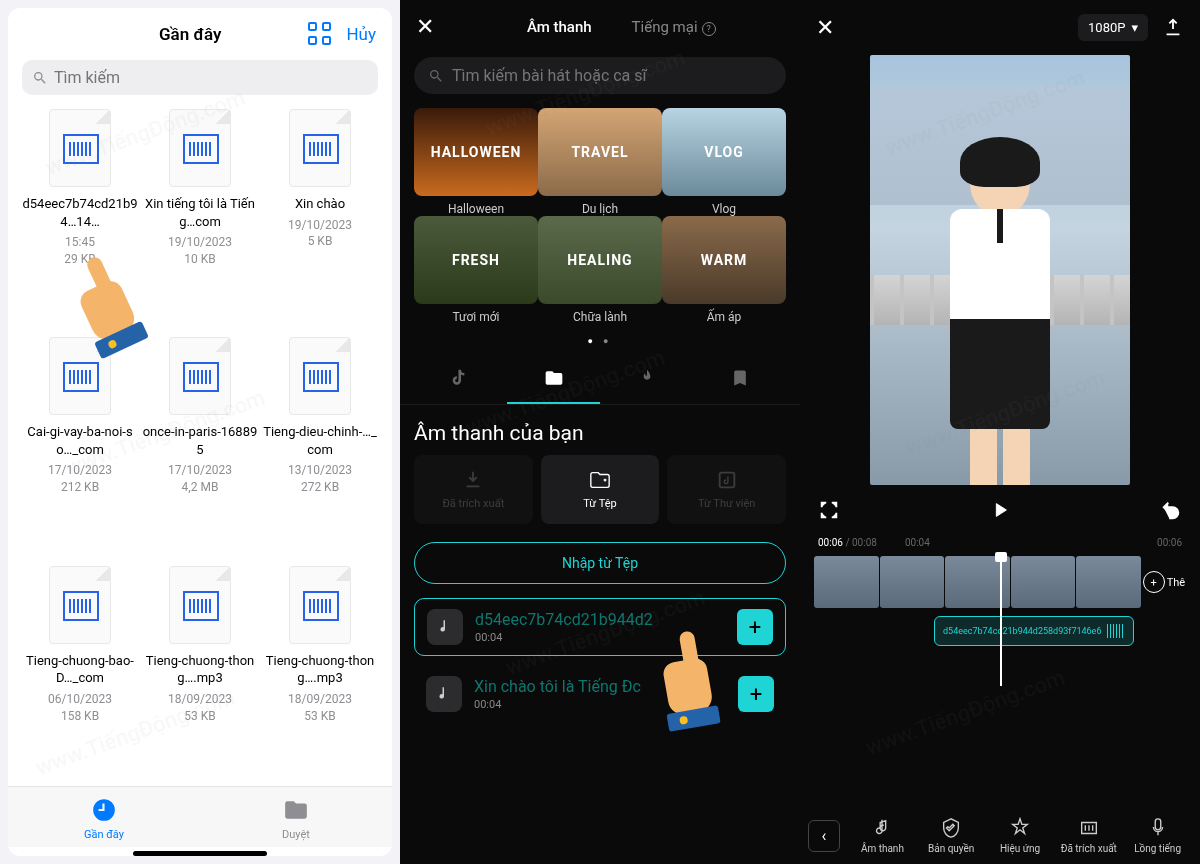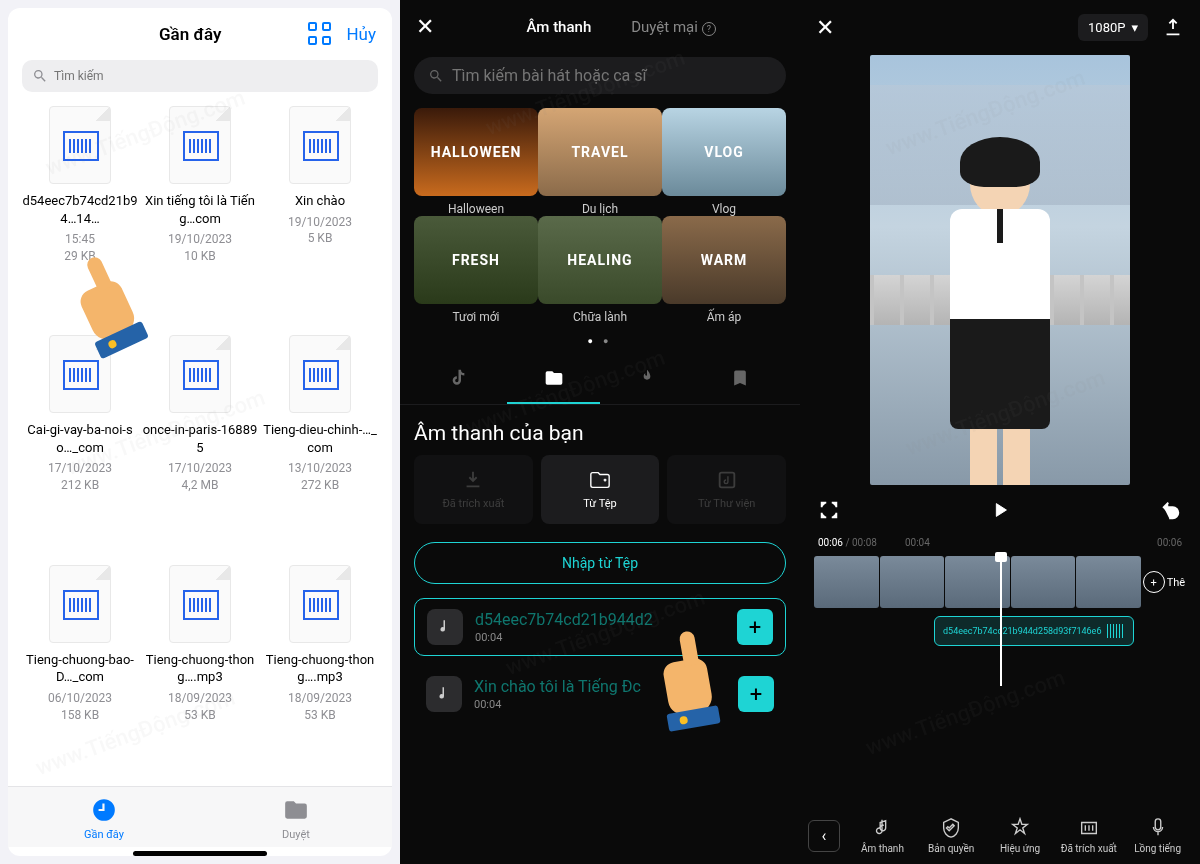--- a/index.html
+++ b/index.html
@@ -12,21 +12,21 @@
 
 
 .p1-sheet{background:#fff;margin:8px;border-radius:12px;height:calc(100% - 16px);display:flex;flex-direction:column}
 .p1-hdr{display:flex;align-items:center;justify-content:space-between;padding:14px 16px}
 .p1-title{font-size:17px;font-weight:600;color:#000;flex:1;text-align:center}
 .p1-grid-ic{width:24px;height:24px;display:grid;grid-template-columns:1fr 1fr;gap:3px;margin-right:14px}
 .p1-grid-ic span{width:9px;height:9px;border:2px solid #007aff;border-radius:2px}
 .p1-cancel{color:#007aff;font-size:17px}
 .p1-srch{margin:0 14px 14px;background:#eeeef0;border-radius:10px;display:flex;align-items:center;padding:8px 10px}
 .p1-srch svg{width:16px;height:16px;fill:#8e8e93;margin-right:6px}
-.p1-srch-in{border:none;background:none;font-size:12px;color:#14532d;flex:1;outline:none}
+.p1-srch-in{border:none;background:none;font-size:16px;color:#14532d;flex:1;outline:none}
 .p1-files{flex:1;display:grid;grid-template-columns:1fr 1fr 1fr;gap:8px 4px;padding:0 14px;overflow:hidden}
 .p1-file{text-align:center;font-size:12px;position:relative}
 .p1-doc{width:62px;height:78px;margin:0 auto 8px;background:#fafafa;border:1px solid #e8e8e8;border-radius:4px;position:relative}
 .p1-doc::after{content:"";position:absolute;top:0;right:0;width:14px;height:14px;background:linear-gradient(135deg,transparent 49%,#e8e8e8 50%)}
 .p1-wave{position:absolute;top:24px;left:13px;width:36px;height:30px;border:2px solid #2563eb}
 .p1-wave::before{content:"";position:absolute;top:6px;left:4px;right:4px;height:14px;background:repeating-linear-gradient(90deg,#2563eb 0 2px,transparent 2px 4px)}
 .p1-fn{color:#000;line-height:1.35;word-break:break-all;margin-bottom:4px;font-size:13px}
 .p1-meta{color:#8e8e93;font-size:12px;line-height:1.4}
 .p1-tabs{display:flex;background:#f7f7f8;border-top:1px solid #e4e4e7;padding:10px 0 6px}
 .p1-tab{flex:1;text-align:center;font-size:11px}
@@ -225,21 +225,21 @@
     </div>
     <div class="p1-home"></div>
   </div>
 </div>
 
 <div class="panel p2">
   <div class="p2-hdr">
     <span class="p2-x">✕</span>
     <div class="p2-tabs-top">
       <span class="p2-tab-top on">Âm thanh</span>
-      <span class="p2-tab-top off"><span>Duyệt mại</span><span class="p2-help">?</span></span>
+      <span class="p2-tab-top off"><span>Tiếng mại</span><span class="p2-help">?</span></span>
     </div>
   </div>
   <div class="p2-srch">
     <svg viewBox="0 0 24 24">
         <path d="M15.5 14h-.79l-.28-.27a6.5 6.5 0 1 0-.7.7l.27.28v.79l5 4.99L20.49 19l-4.99-5zm-6 0A4.5 4.5 0 1 1 14 9.5 4.5 4.5 0 0 1 9.5 14z"></path>
       </svg>
     <input class="p2-srch-in" placeholder="Tìm kiếm bài hát hoặc ca sĩ" style="">
   </div>
   <div class="p2-cats" id="p2-cats">
       <div class="p2-cat">

